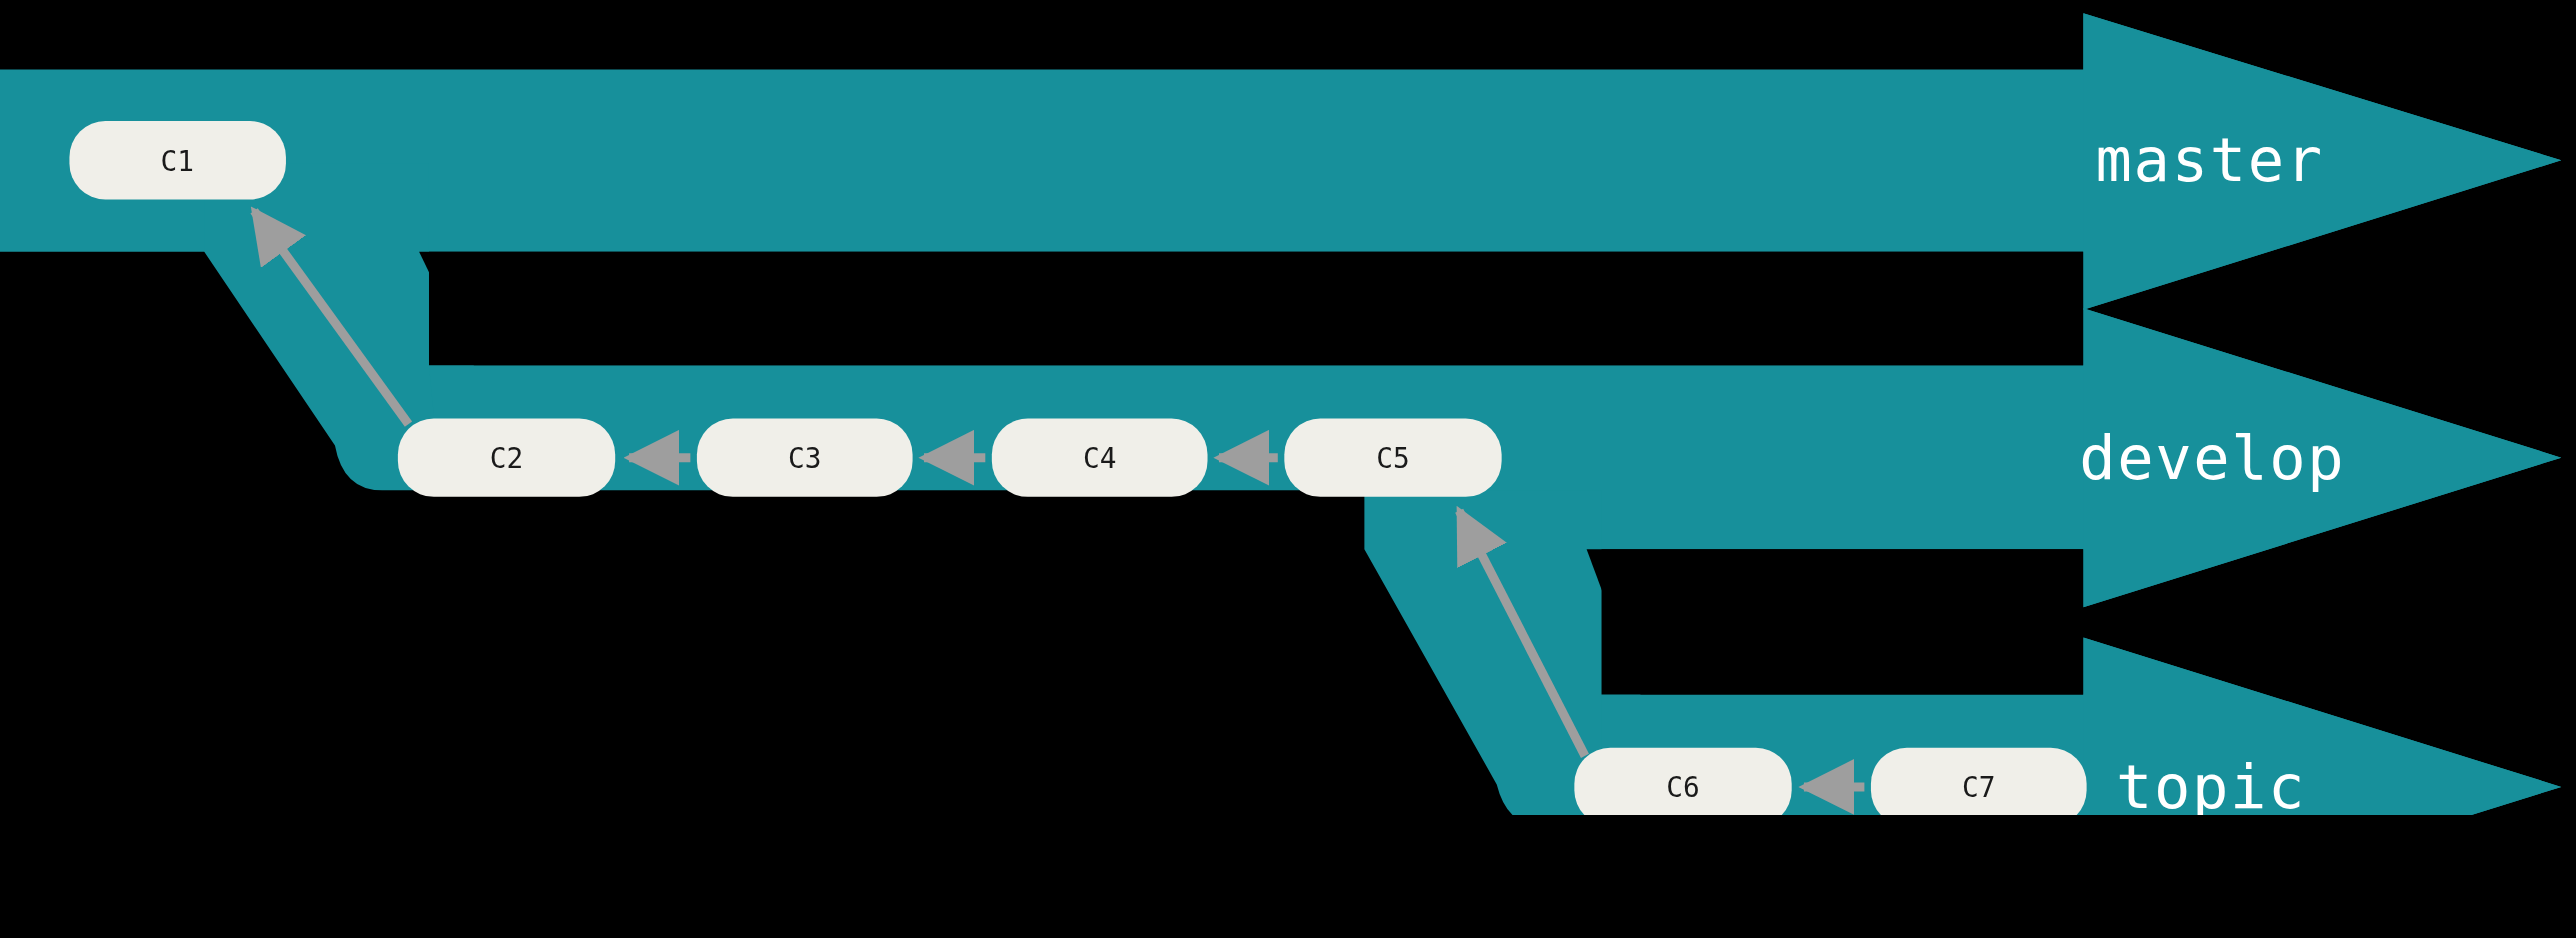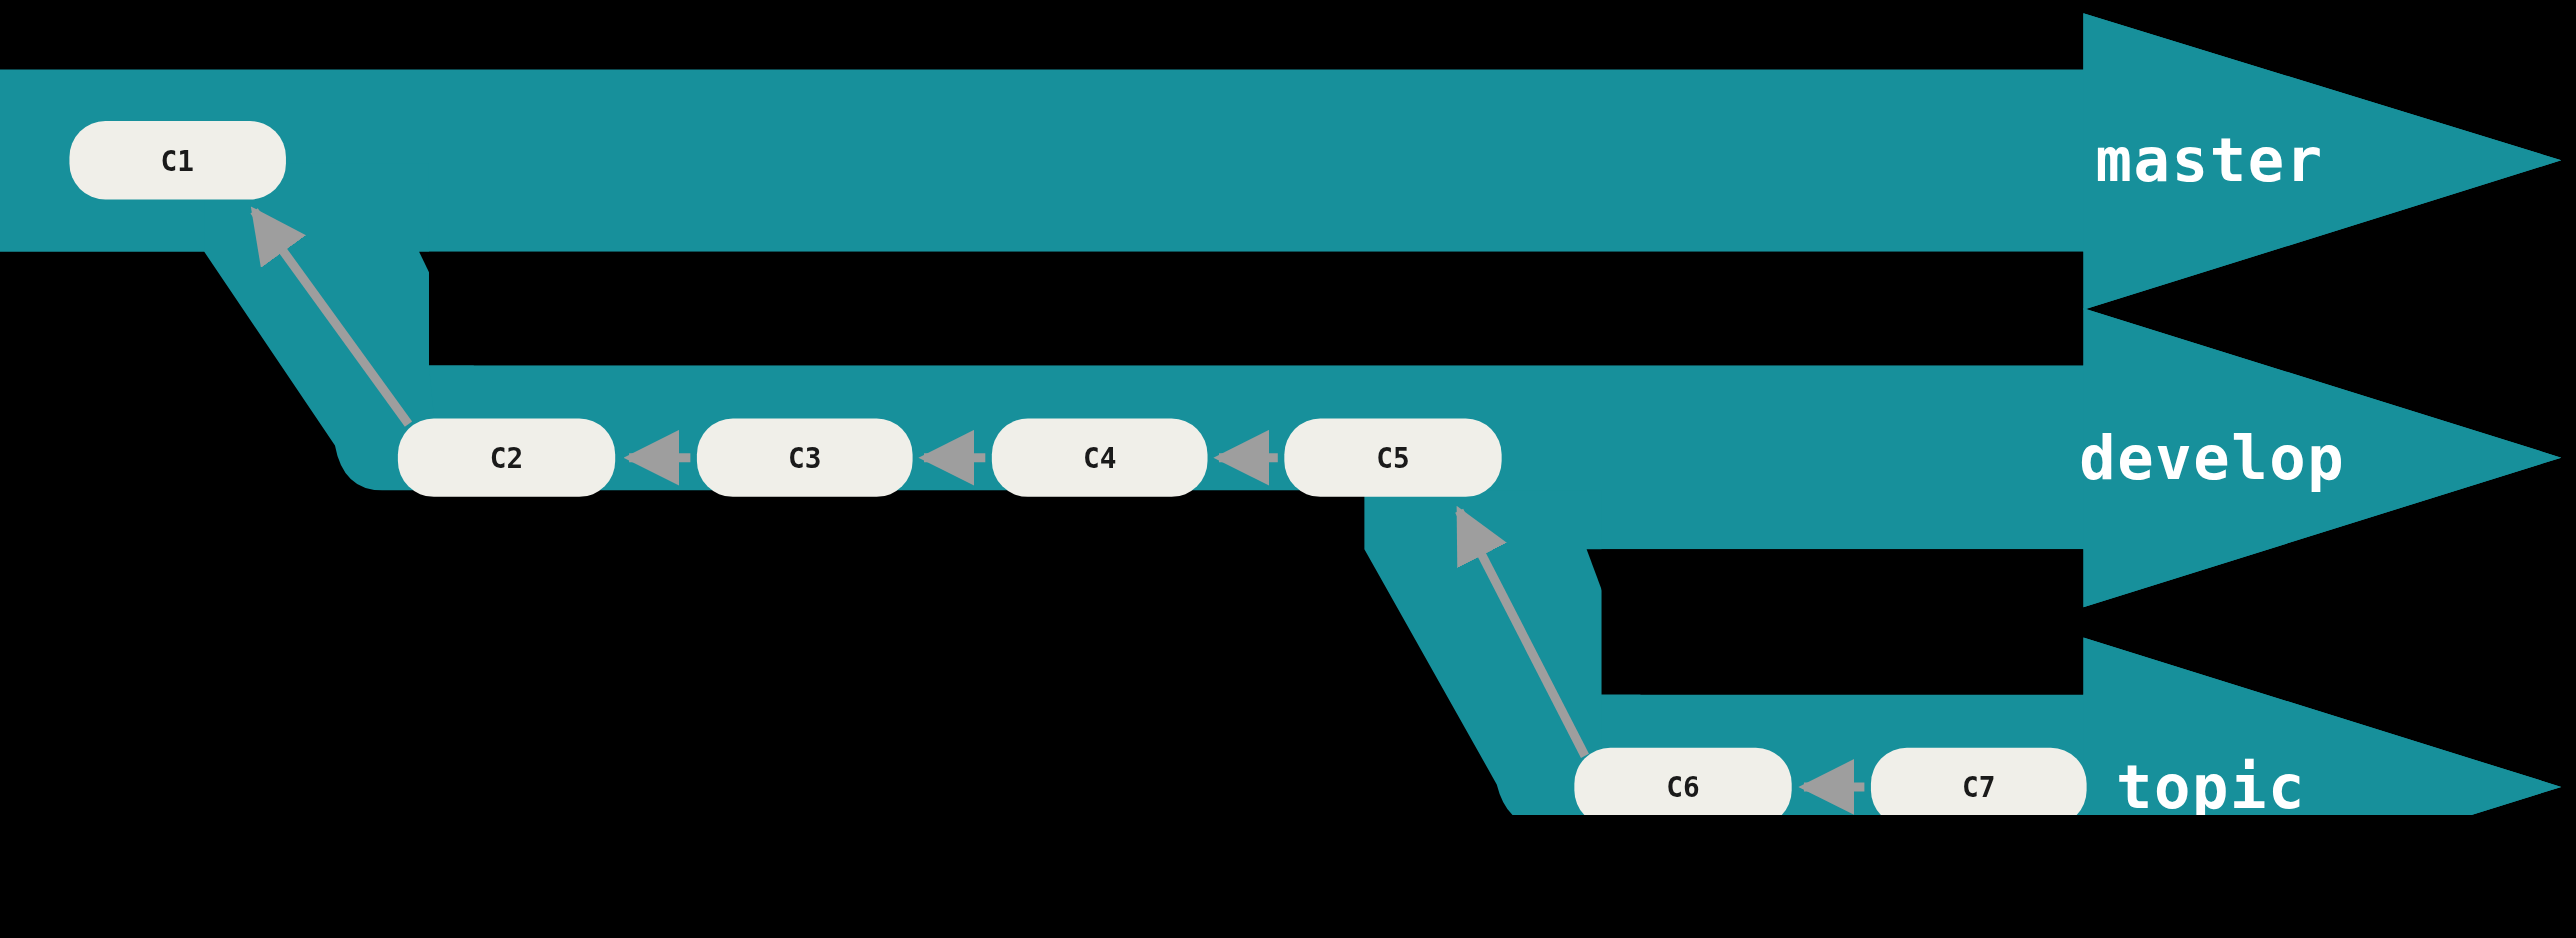--- a/index.html
+++ b/index.html
@@ -3,21 +3,20 @@
 <meta charset="utf-8">
 <title>Git Branching Diagram</title>
 <style>
   html,body{margin:0;padding:0;background:#000;}
   #stage{
     position:relative;
     width:2576px;height:815px;
     background:#000000;
     overflow:hidden;
     font-family:"DejaVu Sans Mono","Liberation Mono",monospace;
-    font-weight:bold;
   }
   #stage svg{position:absolute;inset:0;display:block;}
   .node-label{
     font-family:"DejaVu Sans Mono","Liberation Mono",monospace;
     font-size:34px;
     fill:#1a1a1a;
     text-anchor:middle;
     dominant-baseline:central;
     paint-order:stroke;
     stroke:#f0efe9;

